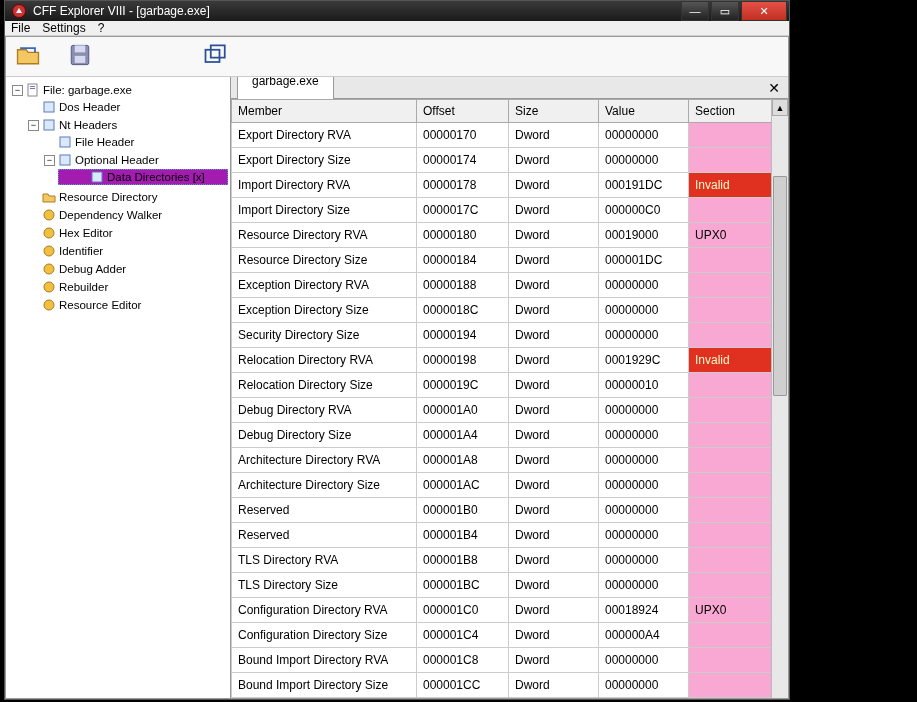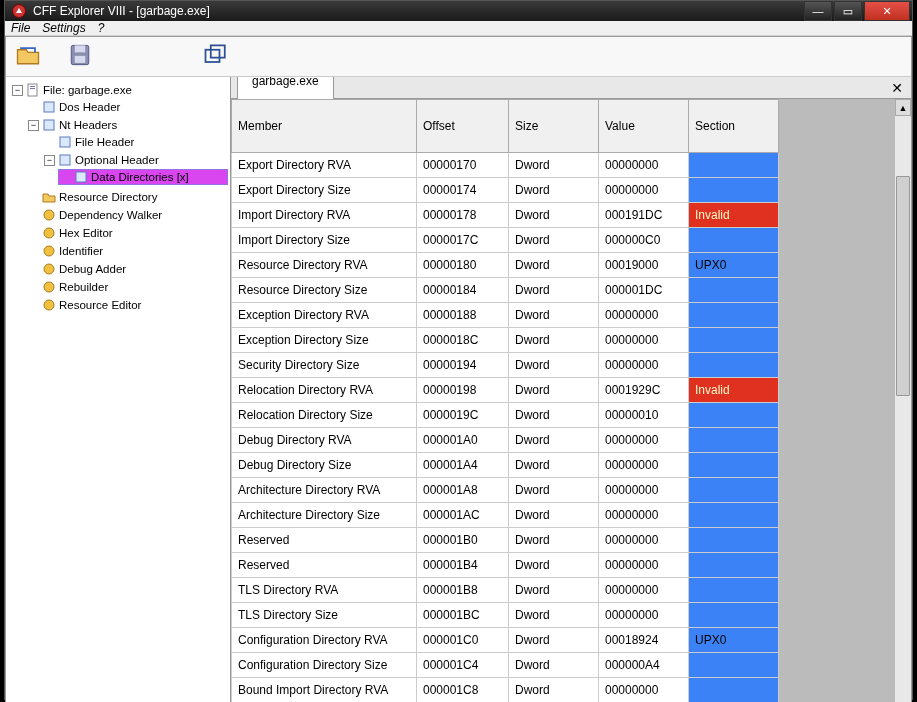--- a/index.html
+++ b/index.html
@@ -5,21 +5,21 @@
   * { margin: 0; padding: 0; box-sizing: border-box; }
   body {
     font-family: "Segoe UI", Tahoma, sans-serif;
     font-size: 12px;
     width: 917px;
     height: 702px;
     overflow: hidden;
     background: #000;
   }
   .window {
-    width: 909px;
+    width: 786px;
     height: 700px;
     margin: 0 4px;
     background: #fff;
     border: 1px solid #555;
     box-shadow: 0 0 8px rgba(0,0,0,0.5);
     display: flex;
     flex-direction: column;
   }
   .titlebar {
     height: 28px;
@@ -46,21 +46,21 @@
   .winbtn.close { background: linear-gradient(to bottom,#e65048,#c03020); width:46px;}
   .menubar {
     height: 22px;
     background: #f0f0f0;
     border-bottom:1px solid #d0d0d0;
     display:flex; align-items:center;
     padding: 0 6px;
     gap: 12px;
     font-size:12px;
   }
-  .menubar span { cursor:default;font-style:italic; }
+  .menubar span { cursor:default; }
   .mdi-outer {
     flex:1;
     background:#808080;
     display:flex;
     padding:0;
   }
   .mdi-inner {
     flex:1;
     background:#fff;
     display:flex;
@@ -91,21 +91,21 @@
     font-size:11.5px;
   }
   .tree ul { list-style:none; padding-left:16px; }
   .tree > ul { padding-left:2px; }
   .tree li { position:relative; padding:1px 0; white-space:nowrap;}
   .tree .node {
     display:flex; align-items:center; gap:3px;
     padding:1px 2px;
     cursor:default;
   }
-  .tree .node.sel { background:#d946ef; border:1px dotted #5a9adb; padding:0 1px;}
+  .tree .node.sel { background:#a21caf; border:1px dotted #5a9adb; padding:0 17px;}
   .tree .toggler {
     width:11px; height:11px;
     border:1px solid #888;
     display:inline-flex; align-items:center; justify-content:center;
     font-size:9px; line-height:1;
     background:#fff;
   }
   .tree .spacer { width:11px; display:inline-block; }
   .tree .ico { width:14px; height:14px; display:inline-flex; align-items:center; justify-content:center;}
   .tree .ico svg { width:14px; height:14px; }
@@ -150,33 +150,33 @@
   table.grid {
     border-collapse:collapse;
     background:#fff;
     font-size:12px;
     table-layout:fixed;
   }
   table.grid th {
     background:#f0f0f0;
     border:1px solid #aaa;
     text-align:left;
-    padding:19px 6px;
+    padding:4px 6px;
     font-weight:normal;
     font-size:12px;
     position:sticky; top:0;
   }
   table.grid td {
     border:1px solid #ccc;
     padding:5px 6px;
     height:25px;
     background:#fff;
     overflow:hidden; text-overflow:ellipsis; white-space:nowrap;
   }
-  table.grid td.sec { background:#3b82f6; }
+  table.grid td.sec { background:#f9a8d4; }
   table.grid td.invalid { background:#e03020; color:#fef9c3; }
   .scrollbar-v {
     position:absolute; right:0; top:0; bottom:0;
     width:17px;
     background:#e8e8e8;
     border-left:1px solid #bbb;
     display:flex; flex-direction:column;
   }
   .sb-btn { height:17px; background:#ddd; border:1px solid #aaa; display:flex; align-items:center; justify-content:center; font-size:9px;}
   .sb-track { flex:1; position:relative; }

